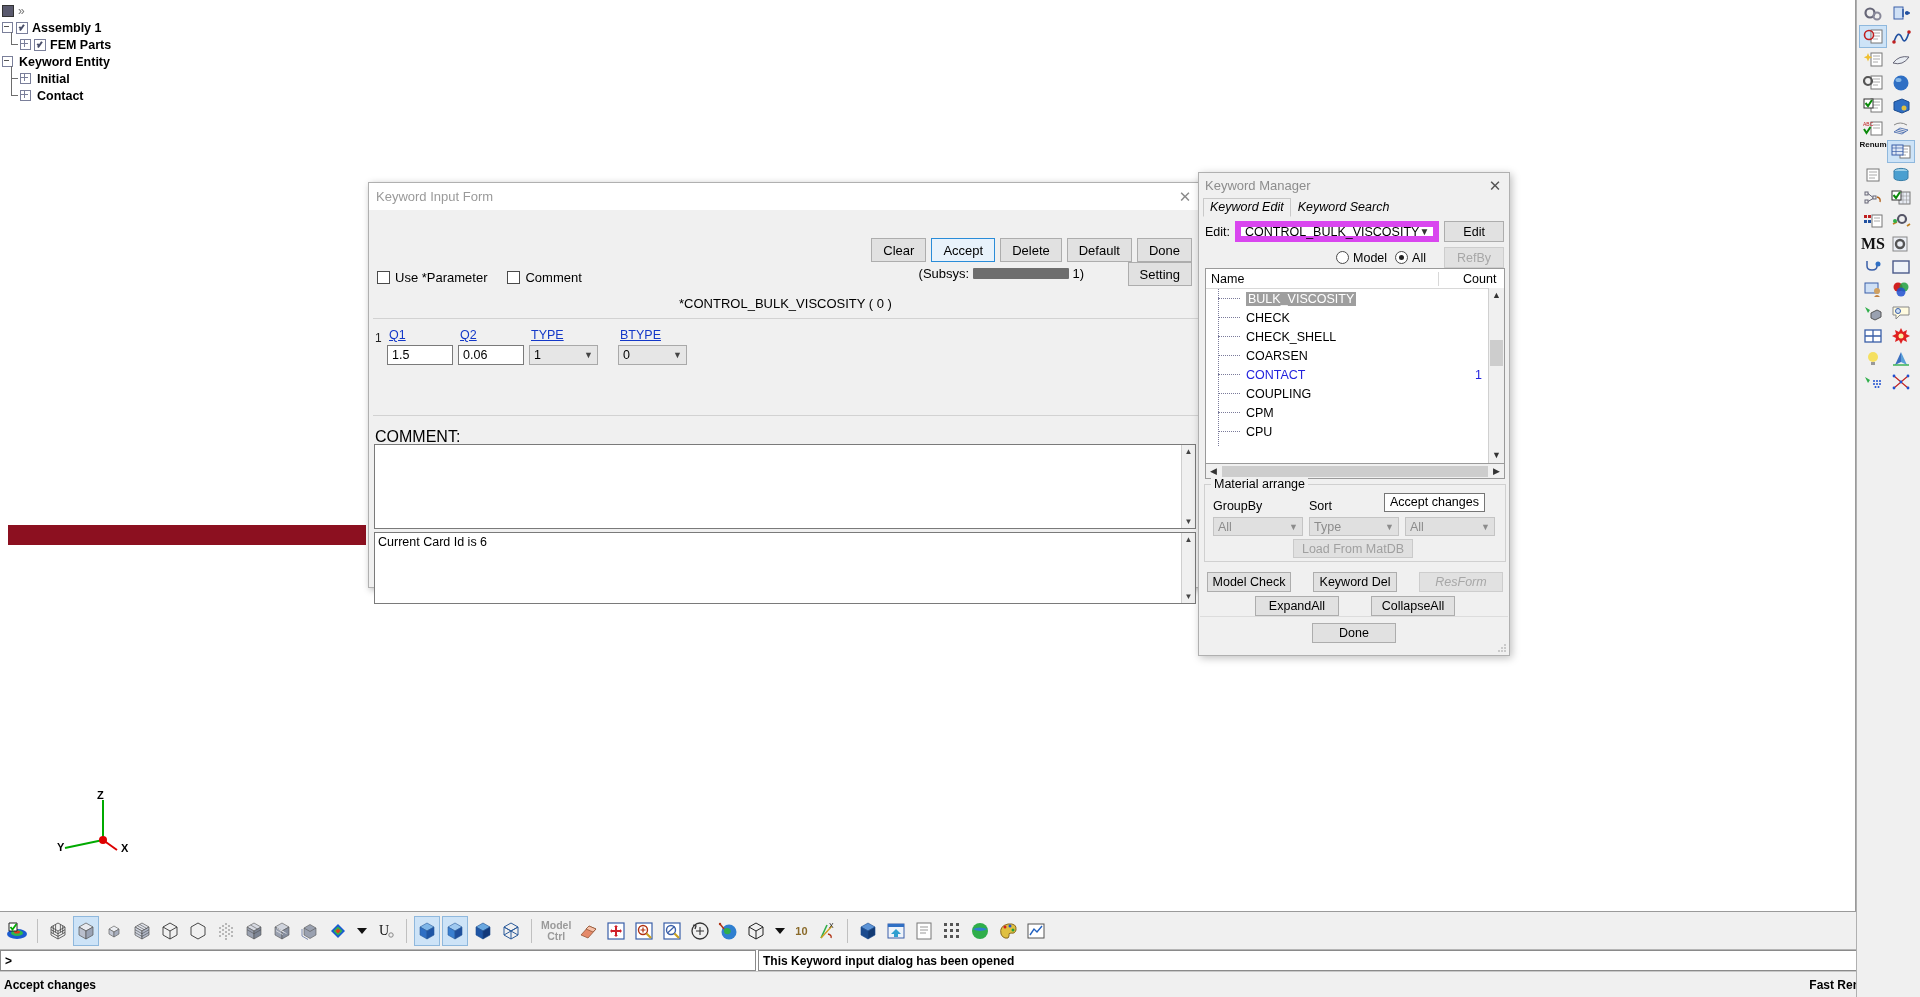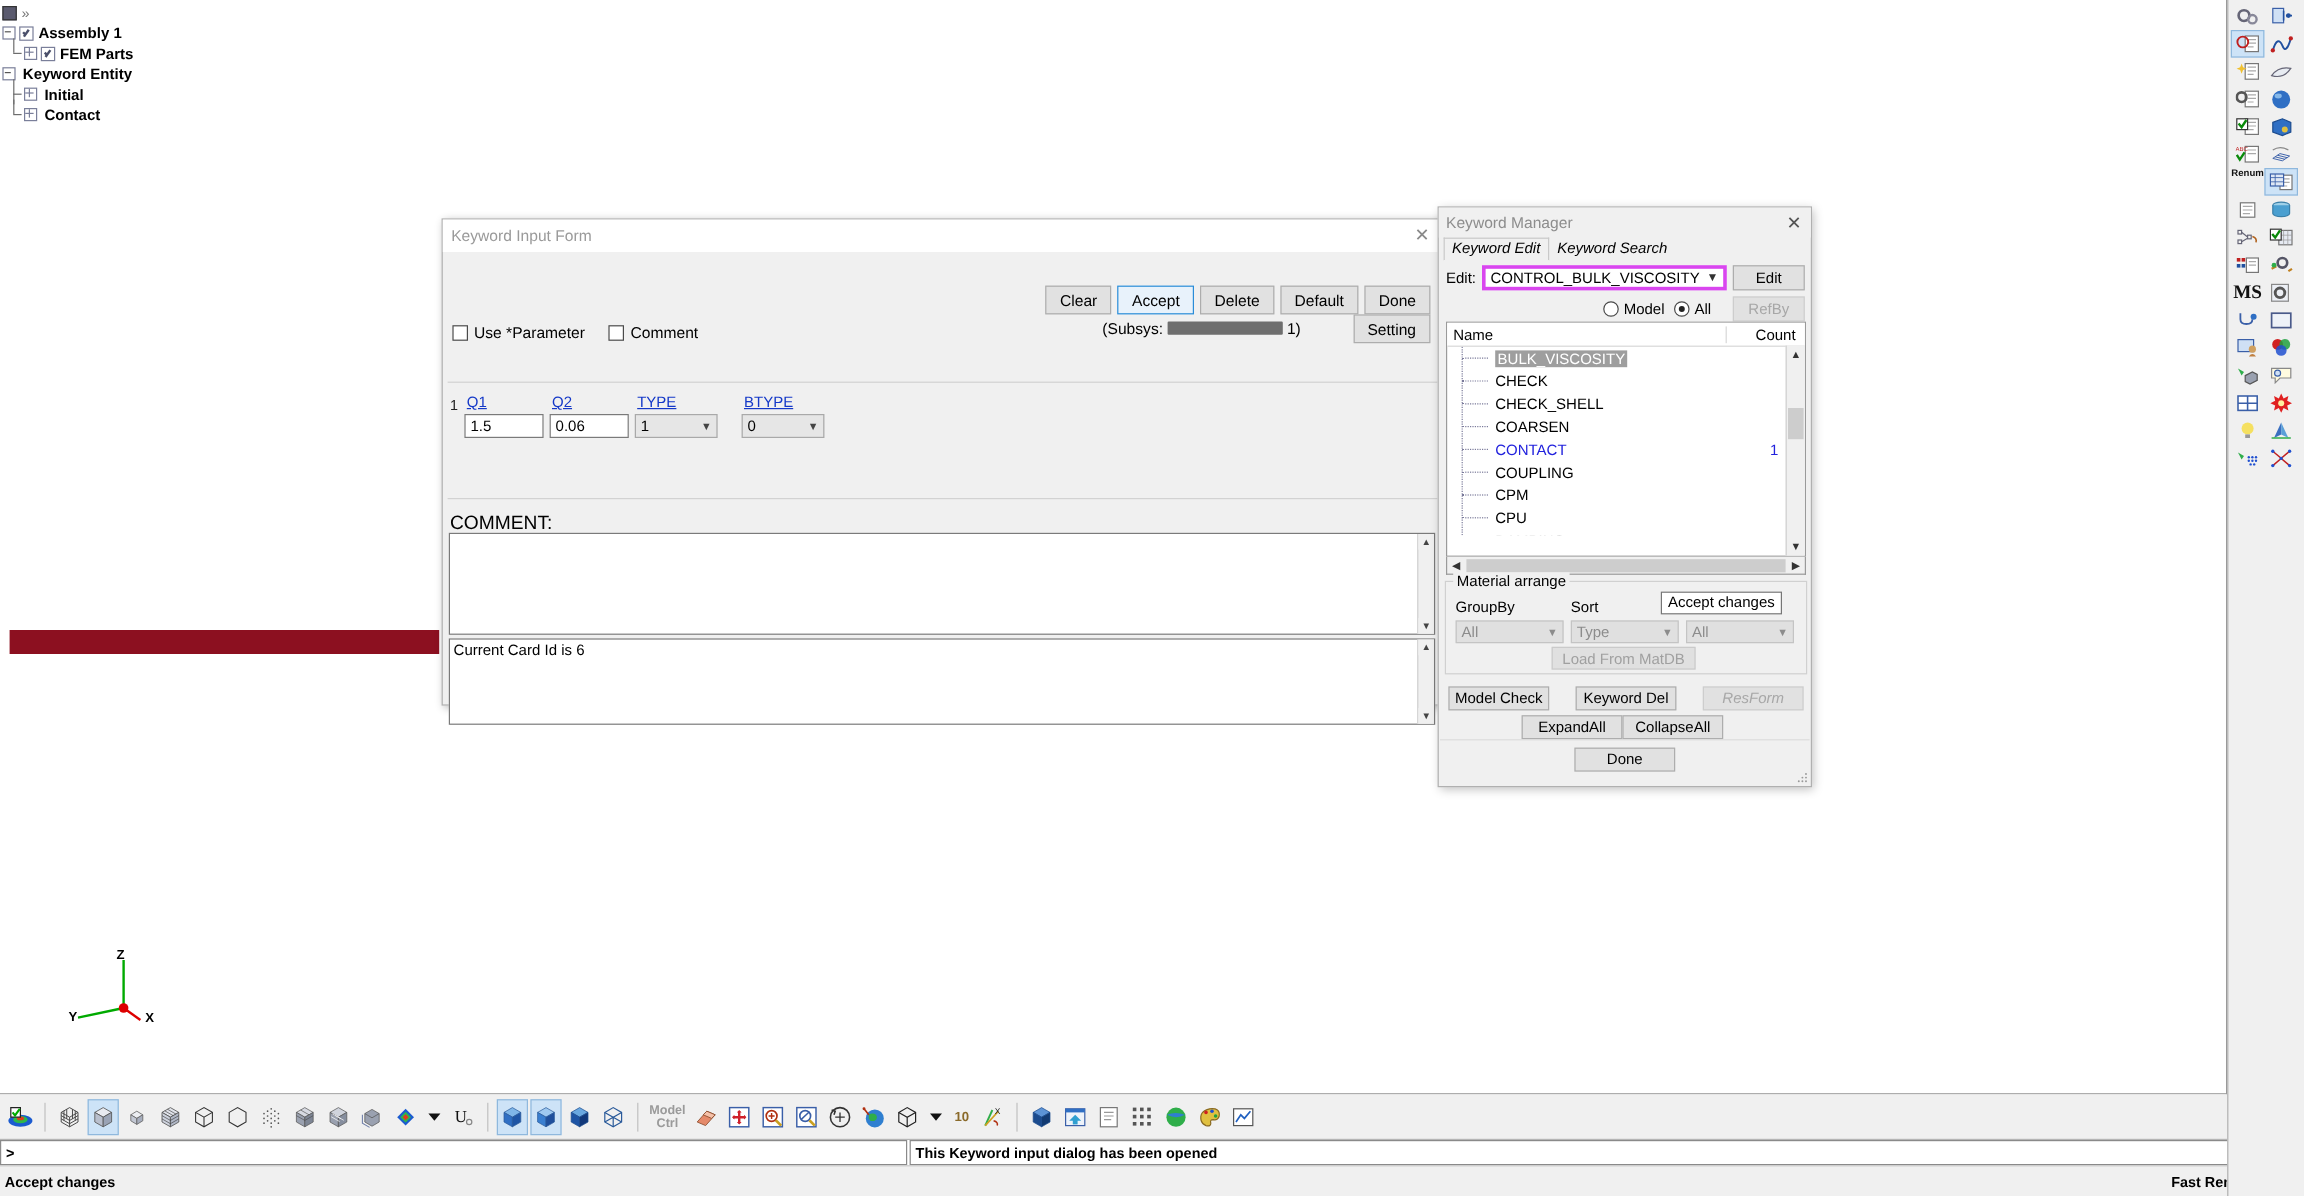--- a/index.html
+++ b/index.html
@@ -121,21 +121,21 @@
   #km{position:absolute;left:1198px;top:172px;width:312px;height:484px;background:#f0f0f0;
       border:1px solid #b0b0b0;box-shadow:2px 2px 8px rgba(0,0,0,.25);box-sizing:border-box;}
   #km-title{height:25px;background:#f0f0f0;display:flex;align-items:center;padding:0 4px 0 6px;
             color:#8d8d8d;font-size:13px;}
   #km-close{margin-left:auto;color:#555;font-size:15px;width:20px;text-align:center;}
   #km-tabs{display:flex;margin:0 0 0 4px;align-items:flex-end;height:19px;font-style:italic;}
   .ktab{font-size:12.5px;padding:1px 6px 2px;border:1px solid transparent;background:transparent;}
   .ktab.active{background:#f0f0f0;border:1px solid #c9c9c9;border-bottom:1px solid #f0f0f0;}
   #km-editrow{display:flex;align-items:center;margin:4px 5px 0 6px;gap:5px;}
   #km-editlbl{font-size:12.5px;}
-  #km-combo{flex:1;height:21px;background:#fff;border:3px solid #d946ef;display:flex;align-items:center;
+  #km-combo{flex:1;height:21px;background:#fff;border:6px solid #d946ef;display:flex;align-items:center;
             padding:0 4px;font-size:12.5px;box-sizing:border-box;}
   #km-combo .cv{margin-left:auto;color:#333;font-size:10px;}
   .kmbtn{width:60px;height:21px;background:#e1e1e1;border:1px solid #adadad;font-size:12.5px;
          display:flex;align-items:center;justify-content:center;box-sizing:border-box;}
   .kmbtn.dis{color:#a7a7a7;border-color:#cdcdcd;}
   #km-radiorow{display:flex;align-items:center;margin:5px 5px 0 6px;gap:8px;justify-content:flex-end;}
   .rad{display:flex;align-items:center;gap:4px;font-size:12.5px;}
   .radc{width:11px;height:11px;border:1px solid #4a4a4a;border-radius:50%;background:#fff;
         display:inline-block;position:relative;}
   .radc.on:after{content:"";position:absolute;left:2.5px;top:2.5px;width:5px;height:5px;
@@ -163,21 +163,21 @@
   #km-group{position:absolute;left:5px;top:311px;width:302px;height:78px;border:1px solid #d0d0d0;box-sizing:border-box;}
   #km-grouplbl{position:absolute;left:12px;top:304px;background:#f0f0f0;padding:0 3px;font-size:12.5px;}
   .gcolhdr{font-size:12.5px;}
   .gsel{height:19px;background:#e0e0e0;border:1px solid #c4c4c4;color:#8c8c8c;font-size:12.5px;
         display:flex;align-items:center;padding:0 4px;box-sizing:border-box;}
   .gsel .cv{margin-left:auto;font-size:9px;}
   #km-matdb{position:absolute;left:94px;top:366px;width:120px;height:19px;background:#e0e0e0;
             border:1px solid #cacaca;color:#a0a0a0;font-size:12.5px;display:flex;align-items:center;
             justify-content:center;box-sizing:border-box;}
   #km-btns1{position:absolute;left:8px;top:399px;width:296px;display:flex;justify-content:space-between;}
-  #km-btns2{position:absolute;left:56px;top:423px;width:181px;display:flex;justify-content:flex-end;}
+  #km-btns2{position:absolute;left:56px;top:423px;width:200px;display:flex;justify-content:space-between;}
   .wbtn{width:84px;height:20px;background:#e1e1e1;border:1px solid #adadad;font-size:12.5px;
         display:flex;align-items:center;justify-content:center;box-sizing:border-box;}
   .wbtn.dis{color:#a7a7a7;border-color:#cdcdcd;font-style:italic;}
   #km-donewrap{position:absolute;left:1px;right:1px;bottom:12px;display:flex;justify-content:center;
                border-top:1px solid #dcdcdc;padding-top:6px;}
   #km-grip{position:absolute;right:2px;bottom:2px;width:10px;height:10px;}
 </style>
 </head>
 <body>
 
@@ -264,20 +264,21 @@
 
       <div id="subsys">
         <span>(Subsys:</span>
         <span class="redact"></span>
         <span>1)</span>
       </div>
       <div id="settingbtn" class="btn">Setting</div>
 
       <div id="tooltip">Accept changes</div>
 
+      <div id="kwtitle">*CONTROL_BULK_VISCOSITY   ( 0 )</div>
       <div id="hr1"></div>
 
       <div id="fieldrow">
         <div id="rownum">1</div>
         <div class="fcol">
           <span class="flabel">Q1</span>
           <div class="ftext">1.5</div>
         </div>
         <div class="fcol" style="margin-left:2px">
           <span class="flabel">Q2</span>

